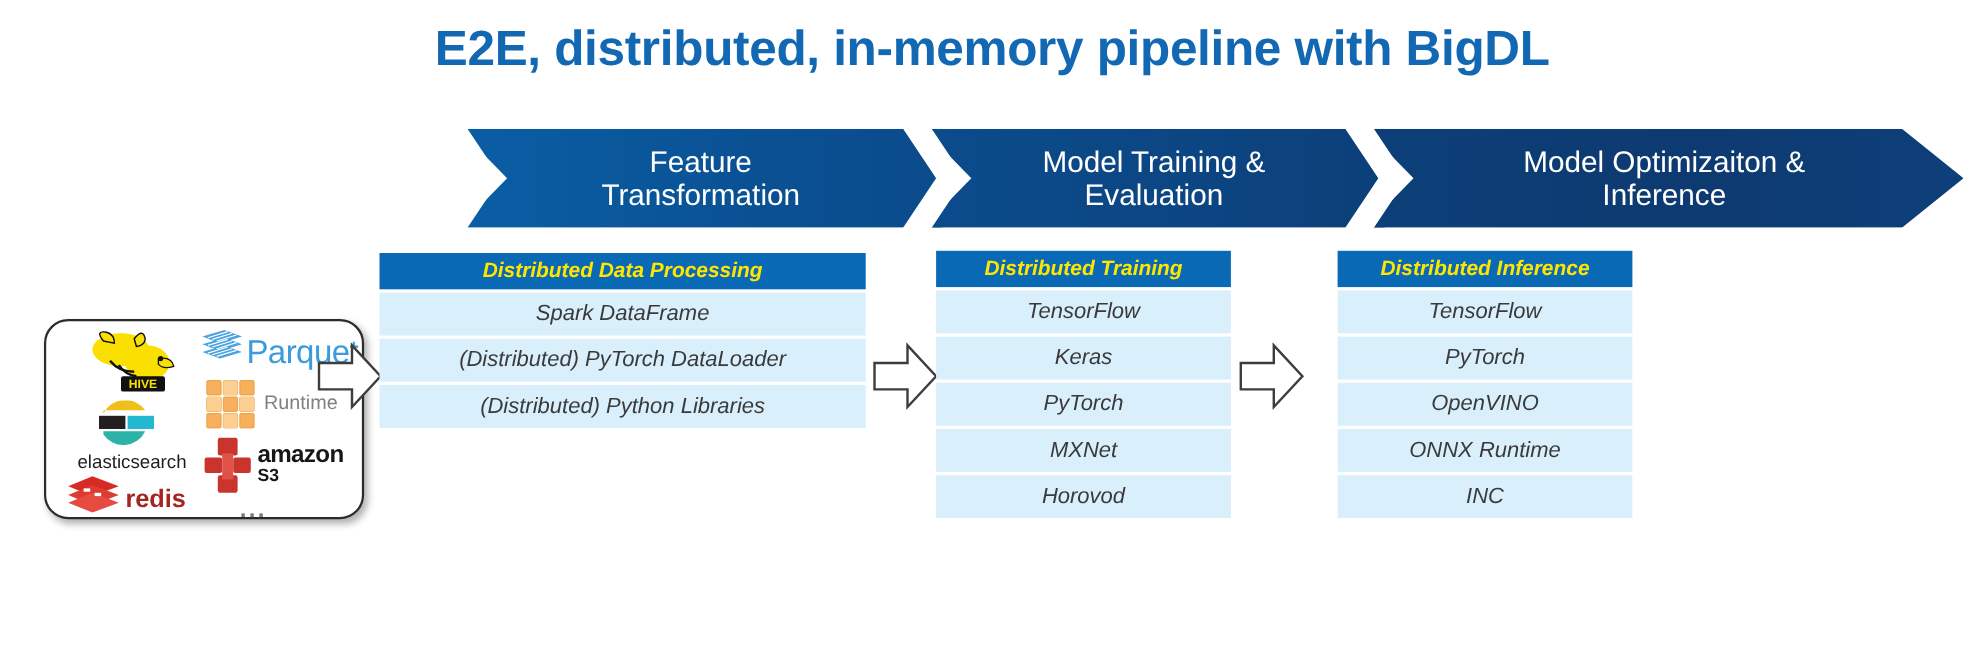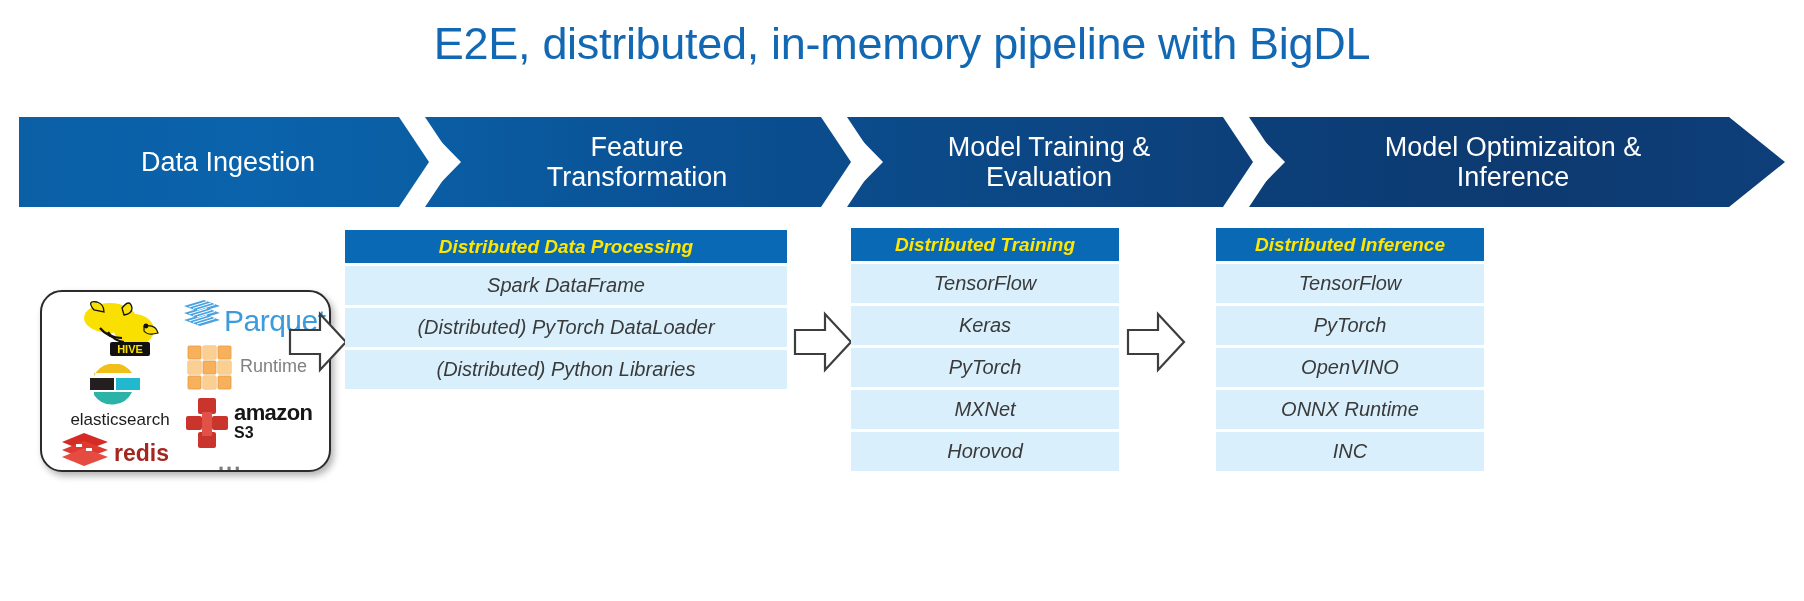--- a/index.html
+++ b/index.html
@@ -9,21 +9,21 @@
     font-family:"Liberation Sans", sans-serif;
     overflow:hidden;
     position:relative;
   }
   
   #page-title{
     position:absolute;
     top:18px;left:0;width:1804px;
     text-align:center;
     font-size:45px;
-    font-weight:400;
+    font-weight:700;
     color:#1268b3;
     letter-spacing:-0.3px;
     white-space:nowrap;
   }
   
   #banner{
     position:absolute;
     top:117px;left:19px;
     width:1766px;height:90px;
   }
@@ -146,23 +146,20 @@
   #arrow-2{left:793px;top:310px;width:60px;height:64px;}
   #arrow-3{left:1126px;top:310px;width:60px;height:64px;}
 </style>
 </head>
 <body>
 
 <div id="page-title">E2E, distributed, in-memory pipeline with BigDL</div>
 
 <div id="banner">
 
-  <div class="chev" id="stage-1">
-    <span class="lbl">Data Ingestion</span>
-  </div>
 
   <div class="chev" id="stage-2">
     <span class="lbl">Feature
 Transformation</span>
   </div>
 
   <div class="chev" id="stage-3">
     <span class="lbl">Model Training &amp;
 Evaluation</span>
   </div>

